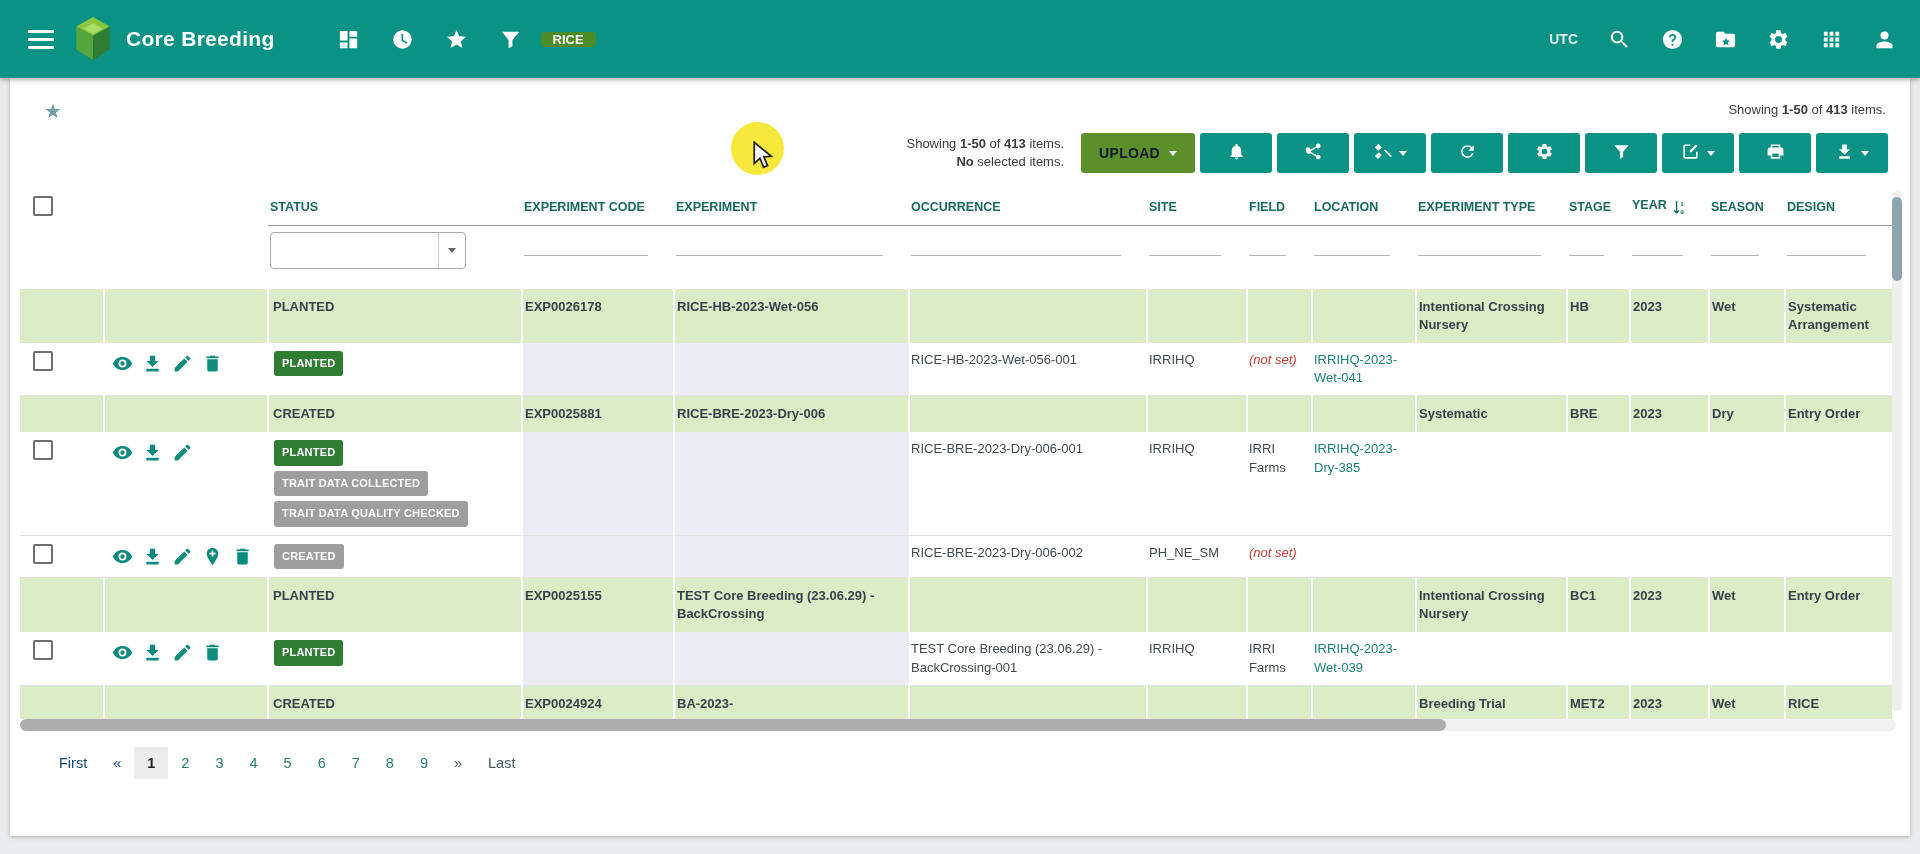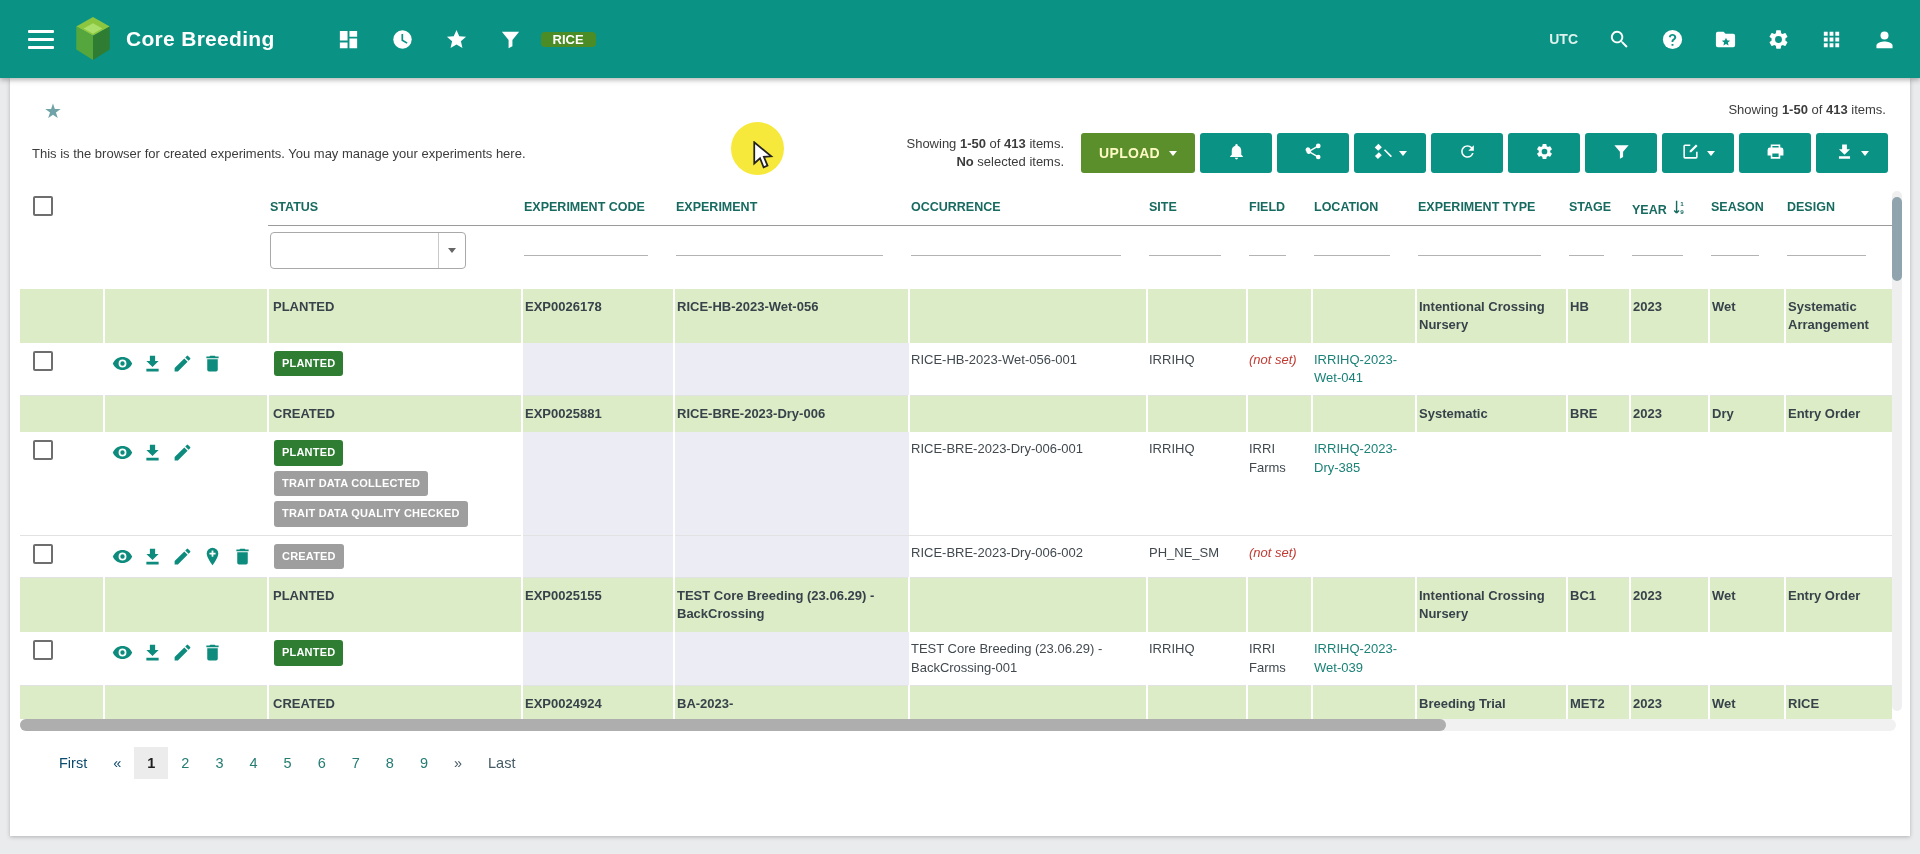--- a/index.html
+++ b/index.html
@@ -26,33 +26,33 @@
   .card { position:absolute; left:10px; right:10px; top:78px; height:758px; background:#fff;
           box-shadow:0 1px 4px rgba(0,0,0,.25); }
   .title-row { display:flex; align-items:flex-start; padding:16px 24px 0 22px; }
   .page-title { font-size:27px; font-weight:400; color:#3b3b3b; }
   .title-star { color:#6fa3a8; font-size:20px; margin:5px 0 0 12px; cursor:pointer; }
   .showing-top { margin-left:auto; font-size:13px; color:#3c3c3c; padding-top:8px; }
   .toolbar-row { display:flex; align-items:center; padding:10px 22px 8px 22px; }
   .desc { font-size:13px; color:#3c3c3c; }
   .summary { margin-left:auto; text-align:right; font-size:13px; color:#3c3c3c; line-height:1.4; margin-right:12px; }
   .btns { display:flex; align-items:center; }
-  .btn { height:40px; border:none; border-radius:3px; color:#fef9c3; display:flex; align-items:center;
+  .btn { height:40px; border:none; border-radius:3px; color:#0f172a; display:flex; align-items:center;
          justify-content:center; margin-left:5px; cursor:pointer; font-family:inherit; }
   .btn-upload { background:#5a8f2b; font-size:14px; font-weight:bold; padding:0 18px; gap:9px; letter-spacing:.3px; }
   .btn-teal { background:#0a9384; min-width:72px; padding:0 14px; gap:7px; }
   .btn svg { width:19px; height:19px; fill:#fff; }
   .caret { width:0; height:0; border-left:4.5px solid transparent; border-right:4.5px solid transparent; border-top:5px solid #fff; }
 
   
   .table-wrap { position:relative; margin:8px 8px 0 10px; height:530px; overflow:hidden; }
   table { border-collapse:collapse; table-layout:fixed; width:1872px; font-size:13px; color:#41494f; }
   th { text-align:left; font-size:12.5px; font-weight:bold; color:#176a5f; padding:7px 10px 6px 2px; vertical-align:middle; white-space:nowrap; }
   th.th-line { border-bottom:1px solid #9a9a9a; }
-  .th-flex { display:flex; align-items:flex-end; gap:5px; }
+  .th-flex { display:flex; align-items:flex-start; gap:5px; }
   .hdr-check { padding-left:13px; }
   .cb { width:20px; height:20px; border:2px solid #6e6e6e; border-radius:2px; display:inline-block; background:#fff; cursor:pointer; }
   .filter-cell { padding:6px 10px 20px 2px; vertical-align:top; }
   .sel { position:relative; width:196px; height:37px; background:#fff; border:1px solid #a9a9a9; border-radius:4px; cursor:pointer; }
   .sel-caret { position:absolute; top:0; right:0; width:27px; height:100%; border-left:1px solid #c9c9c9;
                display:flex; align-items:center; justify-content:center; border-radius:0 4px 4px 0; }
   .sel-caret i { width:0; height:0; border-left:4px solid transparent; border-right:4px solid transparent; border-top:5px solid #666; }
   .f-input { display:block; width:calc(100% - 16px); height:24px; border:none; border-bottom:1px solid #b3b3b3;
              background:transparent; font-family:inherit; font-size:13px; }
   tbody td { padding:8px 10px 8px 2px; vertical-align:top; line-height:1.4; }
@@ -176,21 +176,20 @@
   <div class="card">
 
     <div class="title-row">
       <span class="title-star">★</span>
       <div class="showing-top">
         <span>Showing </span><b>1-50</b><span> of </span><b>413</b><span> items.</span>
       </div>
     </div>
 
     <div class="toolbar-row">
-      <div class="desc">This is the browser for created experiments. You may manage your experiments here.</div>
       <div class="summary">
         <div><span>Showing </span><b>1-50</b><span> of </span><b>413</b><span> items.</span></div>
         <div><b>No</b><span> selected items.</span></div>
       </div>
       <div class="btns">
           <button class="btn btn-upload">
             <span>UPLOAD</span>
             <span class="caret"></span>
           </button>
           <button class="btn btn-teal">

